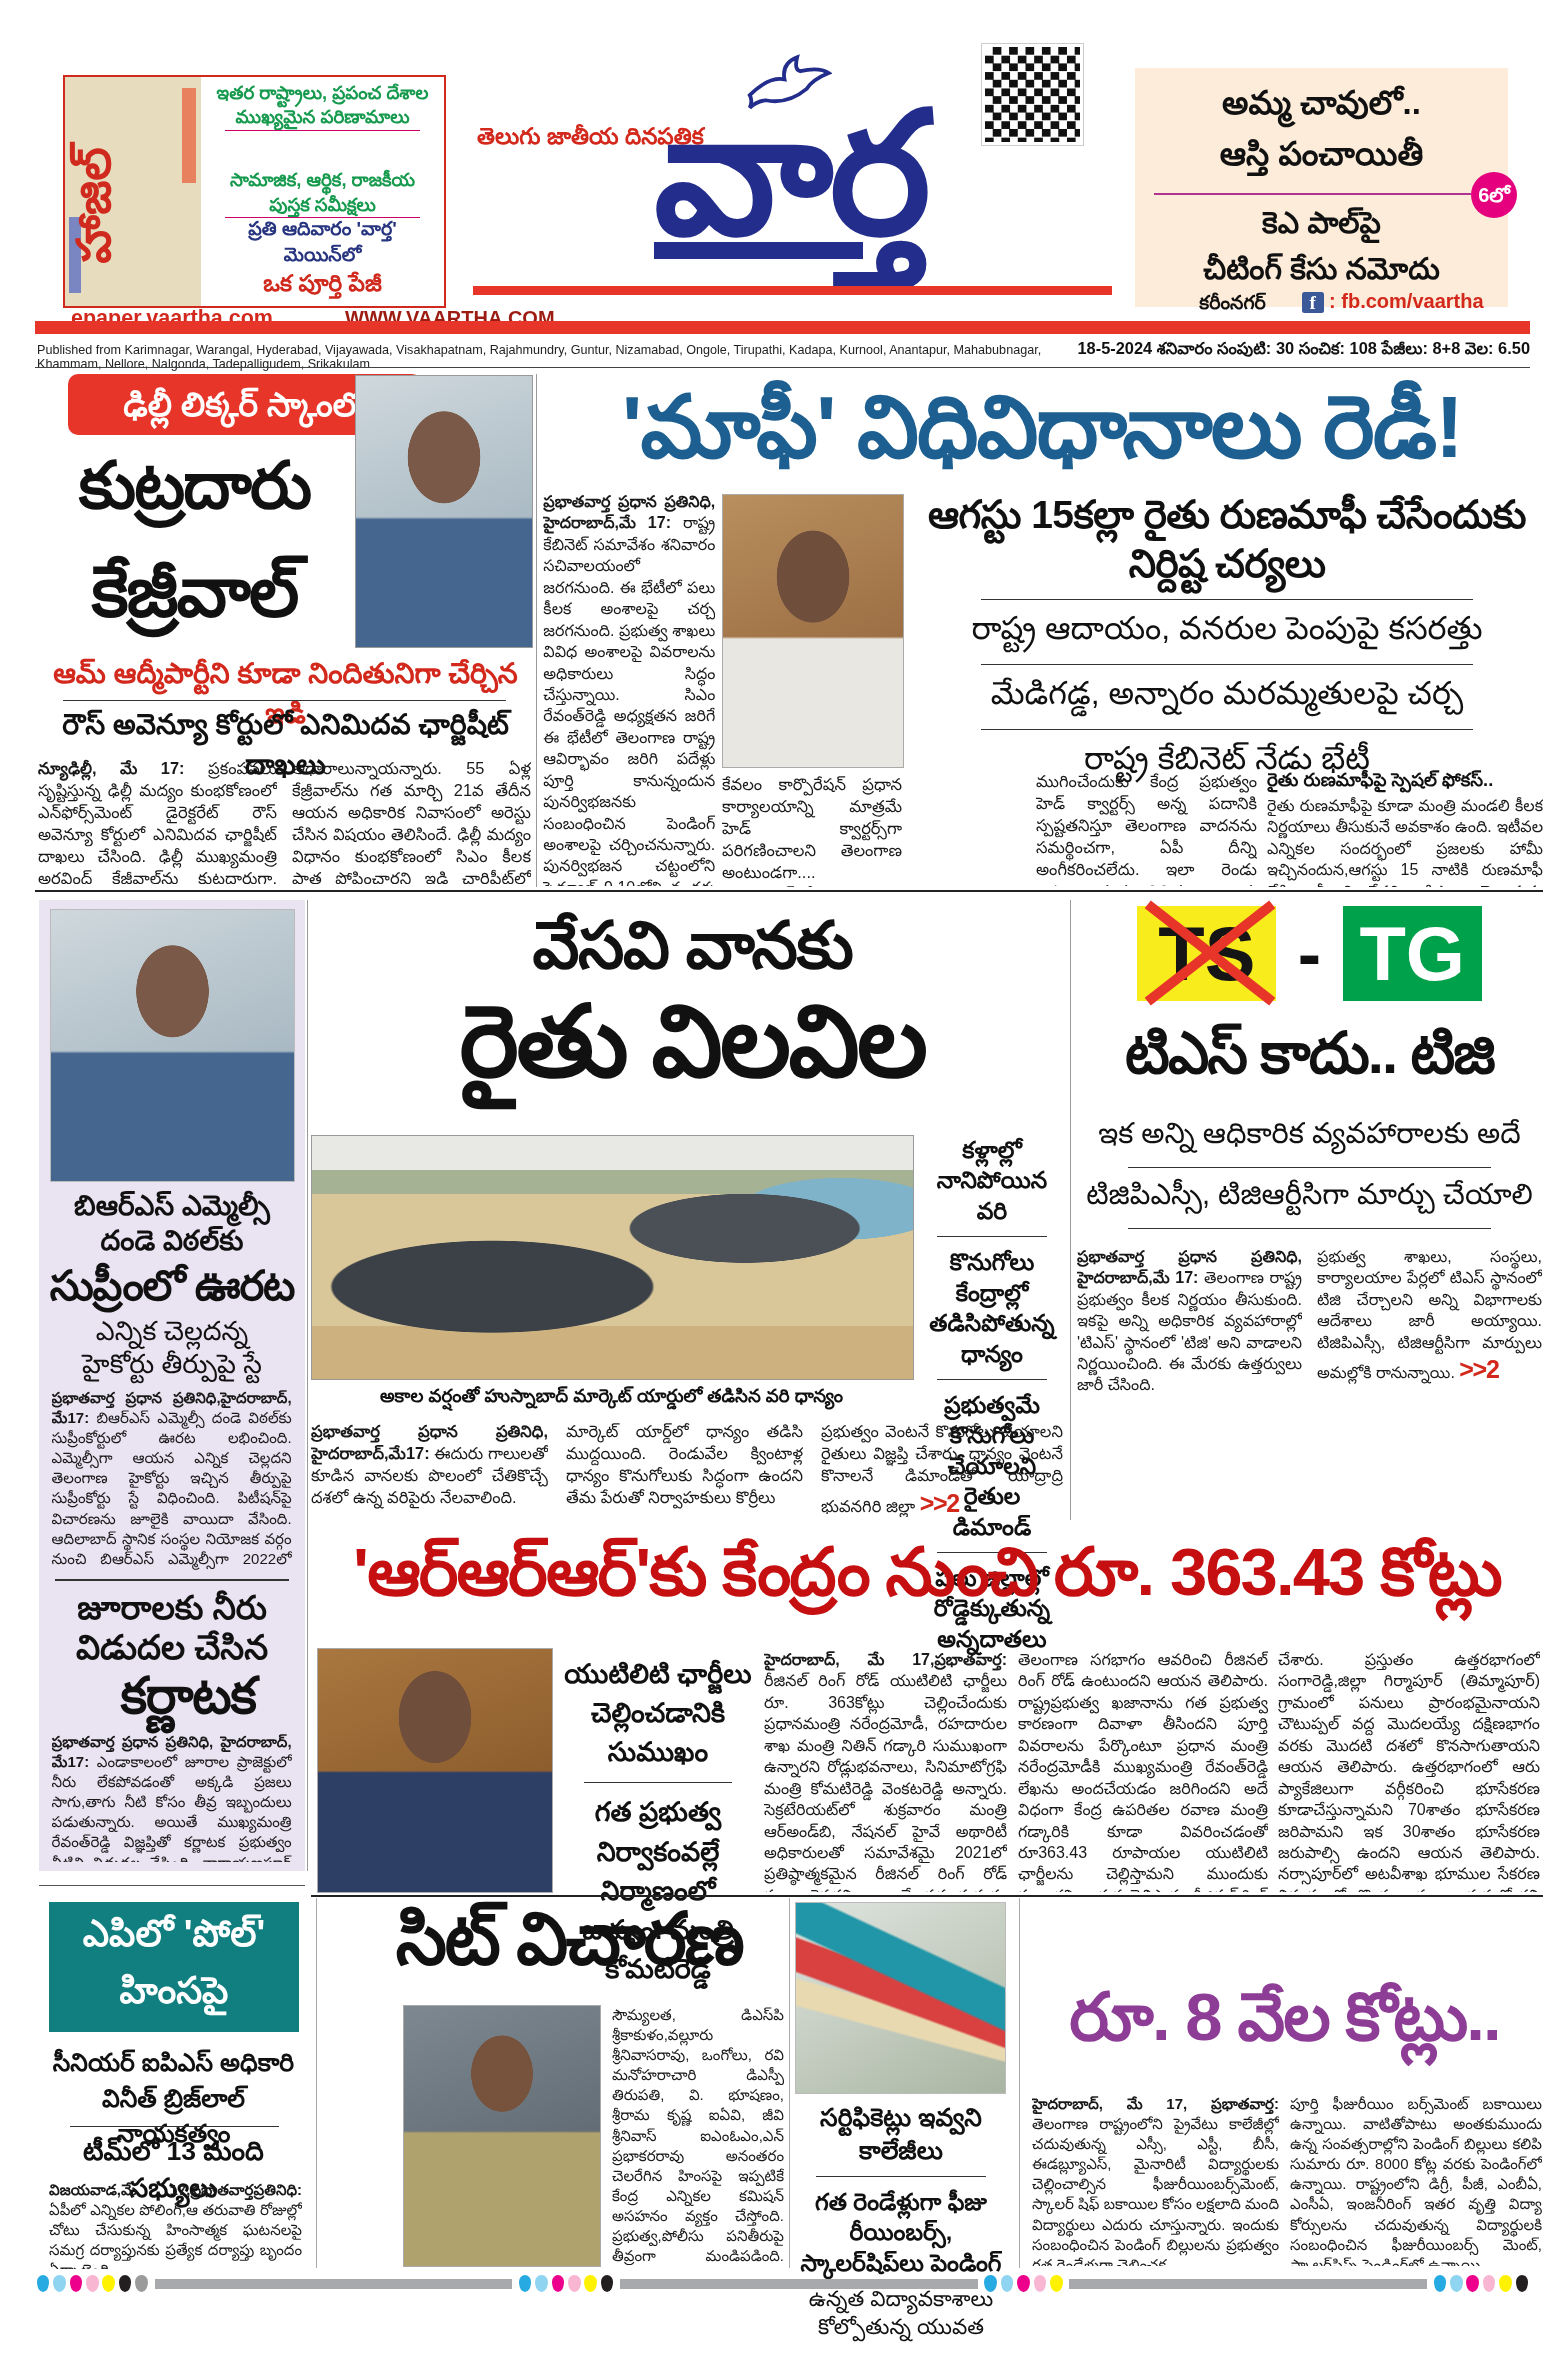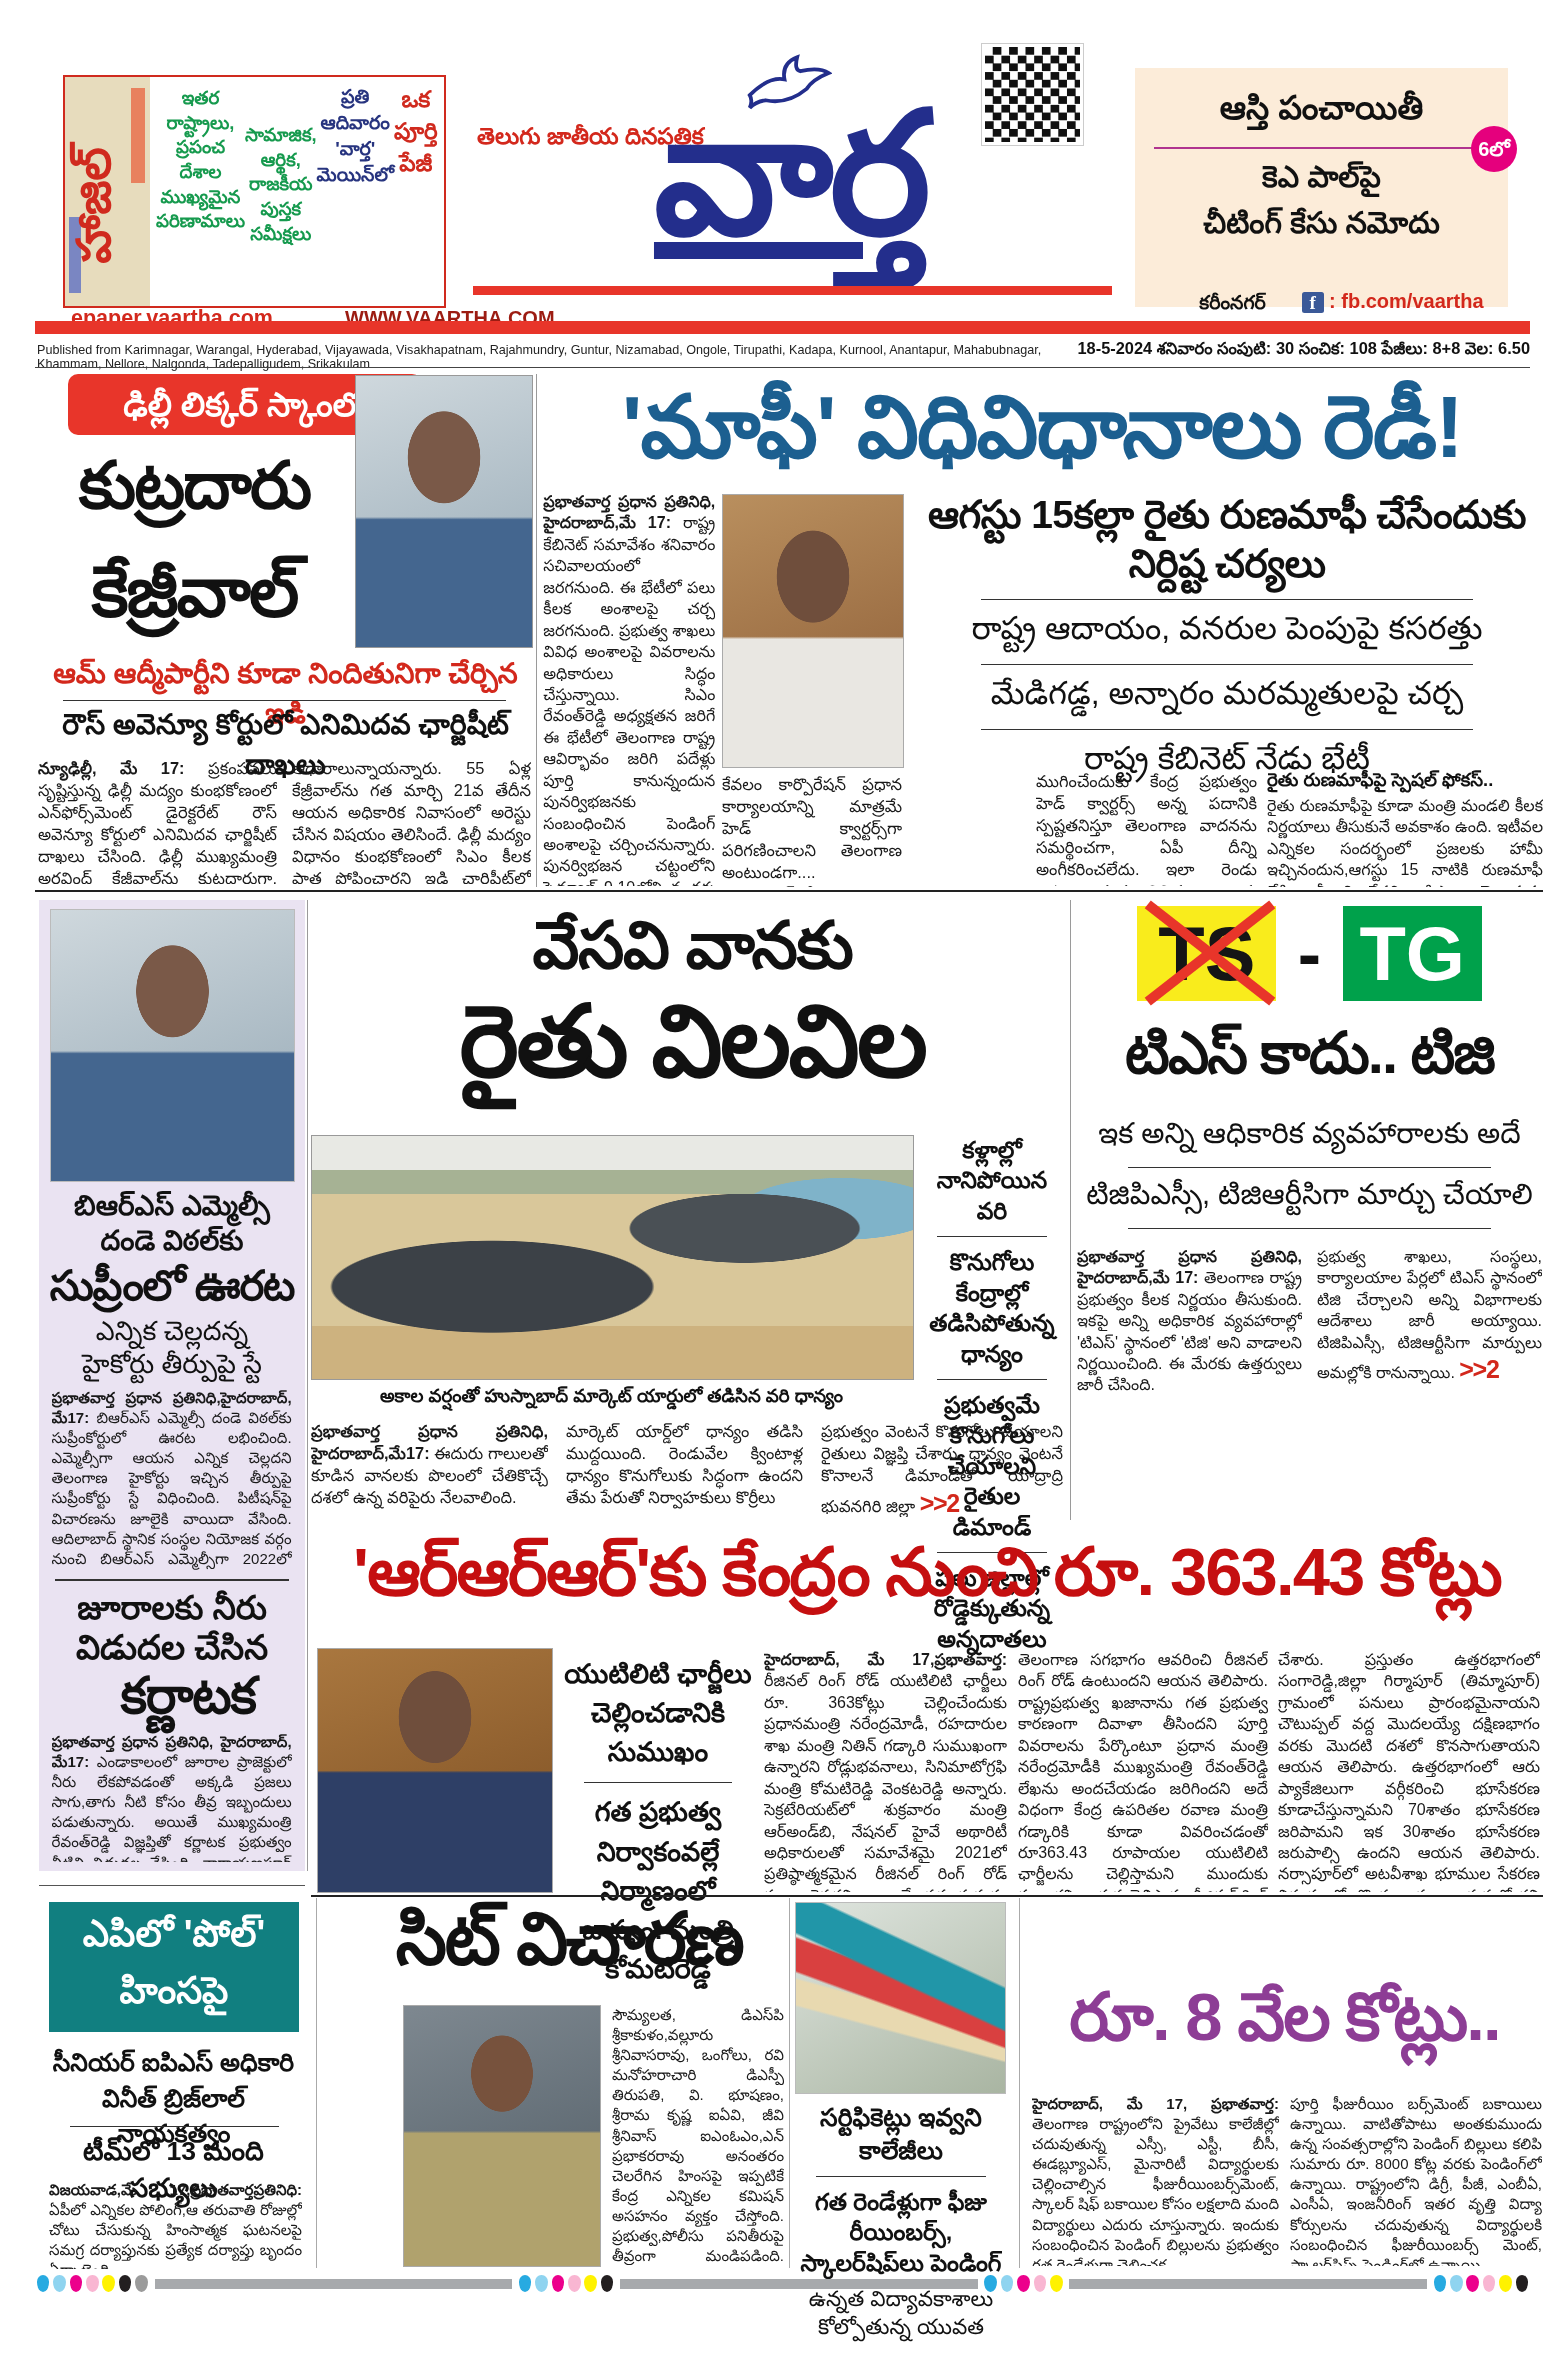--- a/index.html
+++ b/index.html
@@ -57,21 +57,21 @@
 
 <div class="page">
 
   <div class="ab" style="left:63px;top:75px;width:379px;height:229px;border:2.5px solid #d02a1e;display:flex;">
     <div style="width:136px;background:#e7dcbd;position:relative;overflow:hidden;">
       <div class="ab" style="right:5px;top:11.4px;width:14px;height:95px;background:#e8815e;"></div>
       <div class="ab" style="left:3.8px;bottom:12.6px;width:12.6px;height:76px;background:#7a86c2;"></div>
       <div class="ab b" style="left:-24px;top:95px;color:#d02a1e;font-size:47px;transform:rotate(-90deg);white-space:nowrap;">హాజిల్</div>
       <div class="ab b" style="left:68px;top:101px;color:#3b4aa0;font-size:19px;transform:rotate(-82deg);white-space:nowrap;">గత వారంరోజులపై ఓ లుక్</div>
     </div>
-    <div style="flex:1;padding:8.9px 6.3px;display:flex;flex-direction:row;justify-content:center;">
+    <div style="flex:1;padding:8.9px 6.3px;display:flex;flex-direction:column;justify-content:center;">
       <div class="c b" style="color:#169a4e;font-size:18.3px;line-height:1.35;">ఇతర రాష్ట్రాలు, ప్రపంచ దేశాల ముఖ్యమైన పరిణామాలు</div>
       <div style="border-top:1.3px solid #c06;width:85%;margin:0 auto;"></div>
       <div class="c b" style="color:#169a4e;font-size:18.3px;line-height:1.35;margin-top:37px;">సామాజిక, ఆర్థిక, రాజకీయ పుస్తక సమీక్షలు</div>
       <div style="border-top:1.3px solid #c06;width:85%;margin:0 auto;"></div>
       <div class="c b" style="color:#27347f;font-size:19px;">ప్రతి ఆదివారం 'వార్త' మెయిన్‌లో</div>
       <div class="c b" style="color:#d02a1e;font-size:23px;">ఒక పూర్తి పేజీ</div>
     </div>
   </div>
 
   <div class="ab b" style="left:71px;top:306px;font-size:21.5px;color:#d3281c;">epaper.vaartha.com</div>
@@ -84,20 +84,21 @@
       <path d="M20 70 Q50 40 75 45 Q70 20 95 10 Q90 30 100 32 Q130 25 145 35 Q120 45 110 60 Q80 85 45 78 Q30 80 20 90 Q25 78 20 70 Z" fill="#fff" stroke="#232e8c" stroke-width="6"></path>
     </svg>
   </div>
 
   <div class="ab b c" style="left:468px;top:76px;width:645px;font-size:171px;line-height:1.15;color:#232e8c;letter-spacing:-3.8px;text-decoration:underline;">వార్త</div>
   <div class="ab" style="left:473px;top:286px;width:639px;height:8.9px;background:#e8352a;"></div>
 
   <div class="ab qr" style="left:982px;top:44px;width:95px;height:95px;"></div>
 
   <div class="ab" style="left:1135px;top:68px;width:373px;height:223px;background:#fcecd9;padding-top:16.4px;">
+    <div class="c b" style="font-size:33px;">అమ్మ చావులో..</div>
     <div class="c b" style="font-size:33px;margin-top:5px;">ఆస్తి పంచాయితీ</div>
     <div style="position:relative;margin:11.4px 19px;border-top:2.5px double #b0338f;">
       <div class="ab c b" style="right:-28px;top:-23px;width:46px;height:46px;border-radius:50%;background:#e5007d;color:#fff;font-size:20px;line-height:46px;">6లో</div>
     </div>
     <div class="c b" style="font-size:30px;">కెఎ పాల్‌పై</div>
     <div class="c b" style="font-size:30px;margin-top:5px;">చీటింగ్ కేసు నమోదు</div>
   </div>
 
   <div class="ab b c" style="left:1163px;top:292px;width:139px;font-size:19px;">కరీంనగర్</div>
   <div class="ab" style="left:1302px;top:290px;font-size:20px;">

